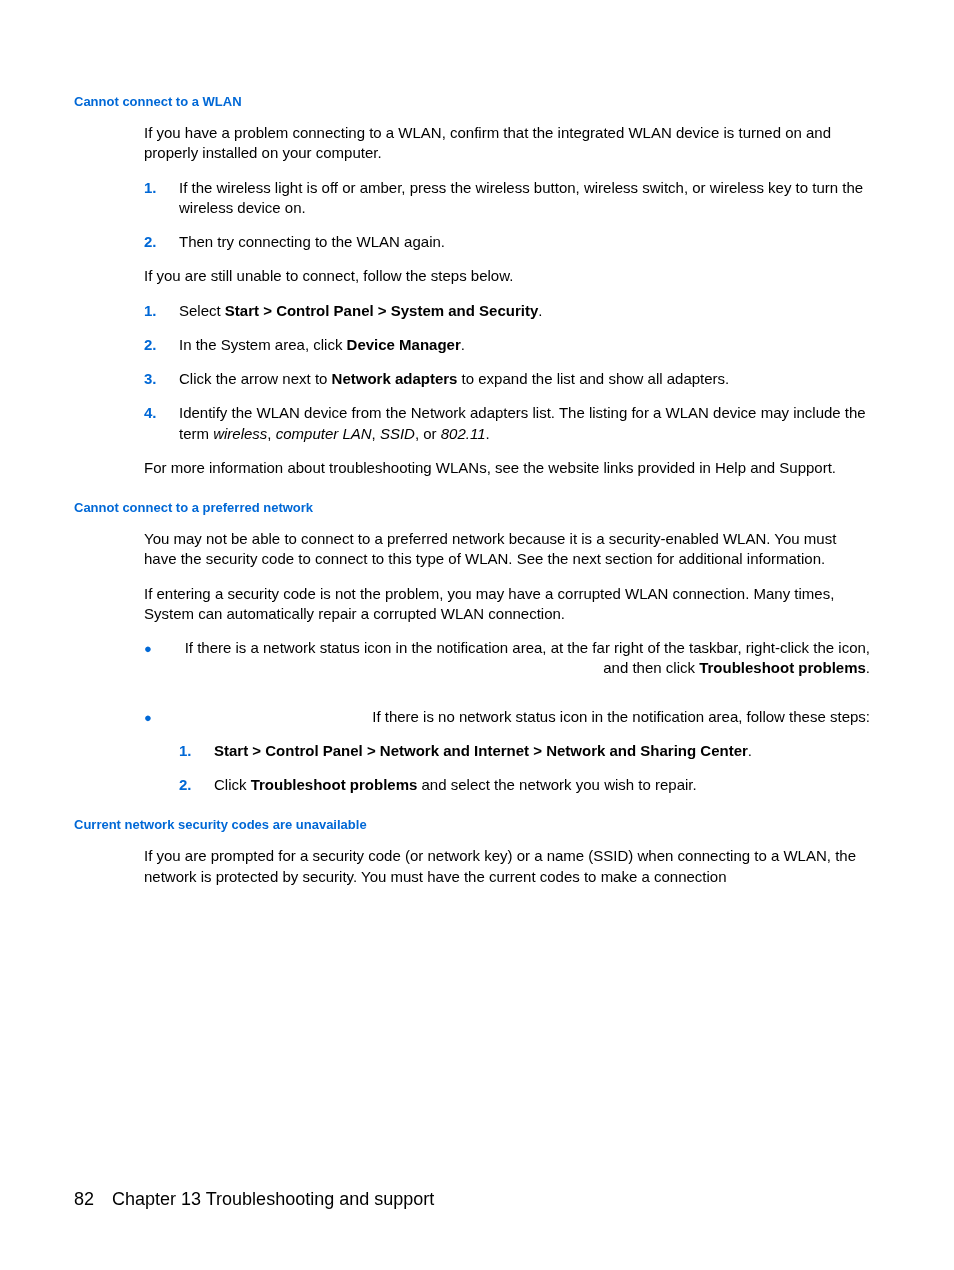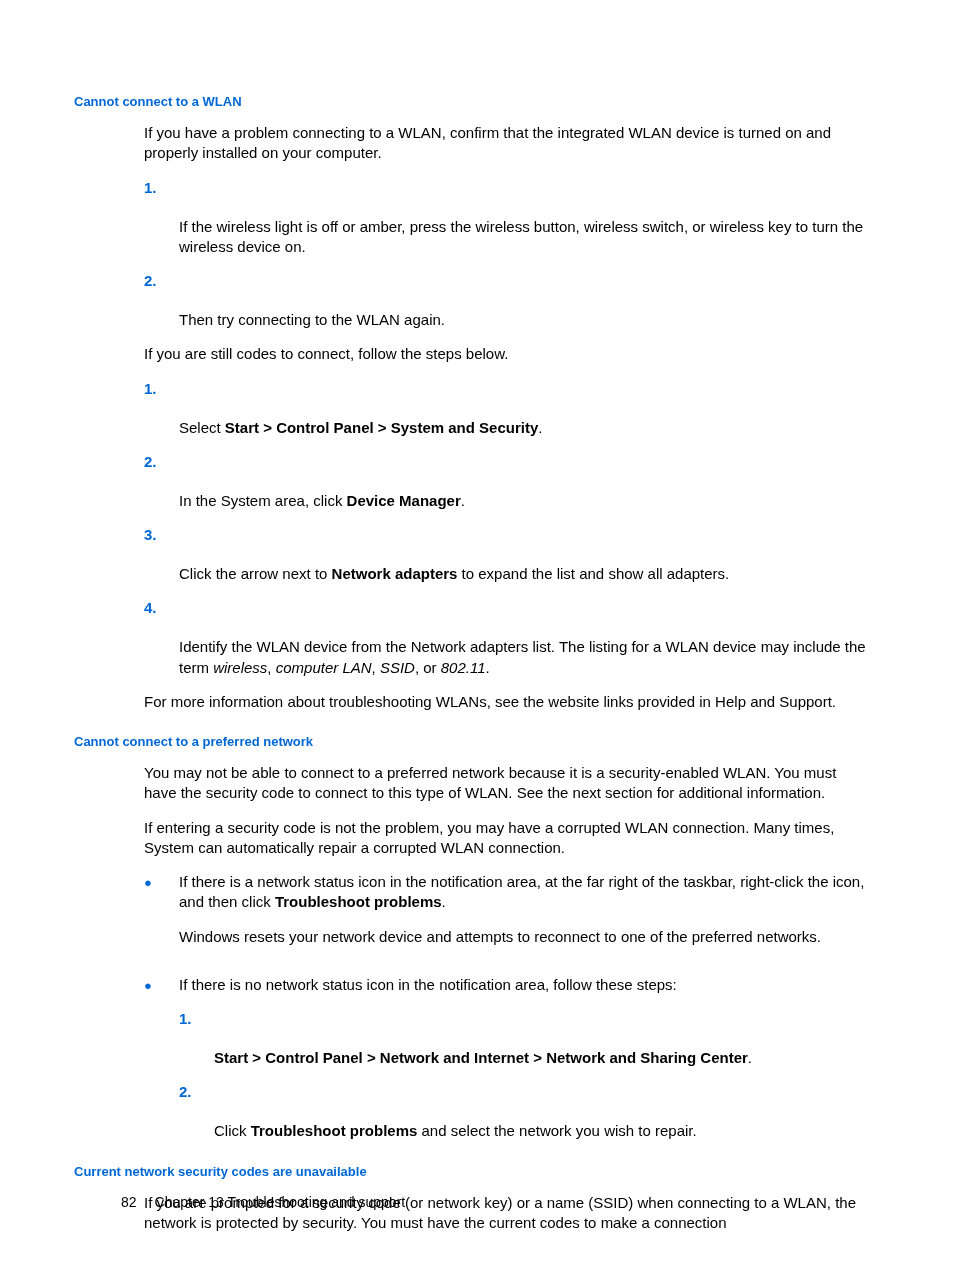--- a/index.html
+++ b/index.html
@@ -35,21 +35,20 @@
       line-height: 1.35;
     }
     .ol-num {
       color: #0068d6;
       font-weight: bold;
       width: 35px;
       flex-shrink: 0;
     }
     .ol-content {
       flex: 1;
-      margin-top: 39px;
     }
     .ol-content p {
       margin-bottom: 14px;
     }
     .ol-content p:last-child {
       margin-bottom: 0;
     }
     .ul {
       margin-left: 70px;
       margin-right: 10px;
@@ -64,38 +63,38 @@
       width: 35px;
       flex-shrink: 0;
       font-size: 13px;
       padding-top: 2px;
     }
     .ul-content {
       flex: 1;
     }
     .ul-content > p {
       margin-bottom: 14px;
+      text-align: right;
     }
     .nested-ol {
       margin-top: 14px;
     }
     .nested-ol .ol-item {
       margin-bottom: 14px;
     }
     .nested-ol .ol-item:last-child {
       margin-bottom: 0;
     }
     .bold { font-weight: bold; }
     .italic { font-style: italic; }
     .footer {
       position: absolute;
       bottom: 60px;
       left: 74px;
-      font-size: 14px;
-      margin-left: 47px;
+      font-size: 18px;
     }
     .page-num {
       margin-right: 18px;
     }
     .section-gap {
       margin-top: 22px;
     }
   </style>
 </head>
 <body>
@@ -107,21 +106,21 @@
   <div class="ol-item">
     <div class="ol-num">1.</div>
     <div class="ol-content">If the wireless light is off or amber, press the wireless button, wireless switch, or wireless key to turn the wireless device on.</div>
   </div>
   <div class="ol-item">
     <div class="ol-num">2.</div>
     <div class="ol-content">Then try connecting to the WLAN again.</div>
   </div>
 </div>
 
-<div class="body-text">If you are still codes to connect, follow the steps below.</div>
+<div class="body-text">If you are still unable to connect, follow the steps below.</div>
 
 <div class="ol">
   <div class="ol-item">
     <div class="ol-num">1.</div>
     <div class="ol-content"><span>Select </span><span class="bold">Start &gt; Control Panel &gt; System and Security</span><span>.</span></div>
   </div>
   <div class="ol-item">
     <div class="ol-num">2.</div>
     <div class="ol-content"><span>In the System area, click </span><span class="bold">Device Manager</span><span>.</span></div>
   </div>
@@ -141,21 +140,20 @@
 
 <div class="heading section-gap">Cannot connect to a preferred network</div>
 <div class="body-text">You may not be able to connect to a preferred network because it is a security-enabled WLAN. You must have the security code to connect to this type of WLAN. See the next section for additional information.</div>
 <div class="body-text">If entering a security code is not the problem, you may have a corrupted WLAN connection. Many times, System can automatically repair a corrupted WLAN connection.</div>
 
 <div class="ul">
   <div class="ul-item">
     <div class="ul-bullet">●</div>
     <div class="ul-content">
       <p><span>If there is a network status icon in the notification area, at the far right of the taskbar, right-click the icon, and then click </span><span class="bold">Troubleshoot problems</span><span>.</span></p>
-      <p>Windows resets your network device and attempts to reconnect to one of the preferred networks.</p>
     </div>
   </div>
   <div class="ul-item">
     <div class="ul-bullet">●</div>
     <div class="ul-content">
       <p>If there is no network status icon in the notification area, follow these steps:</p>
       <div class="nested-ol">
         <div class="ol-item">
           <div class="ol-num">1.</div>
           <div class="ol-content"><span class="bold">Start &gt; Control Panel &gt; Network and Internet &gt; Network and Sharing Center</span><span>.</span></div>

